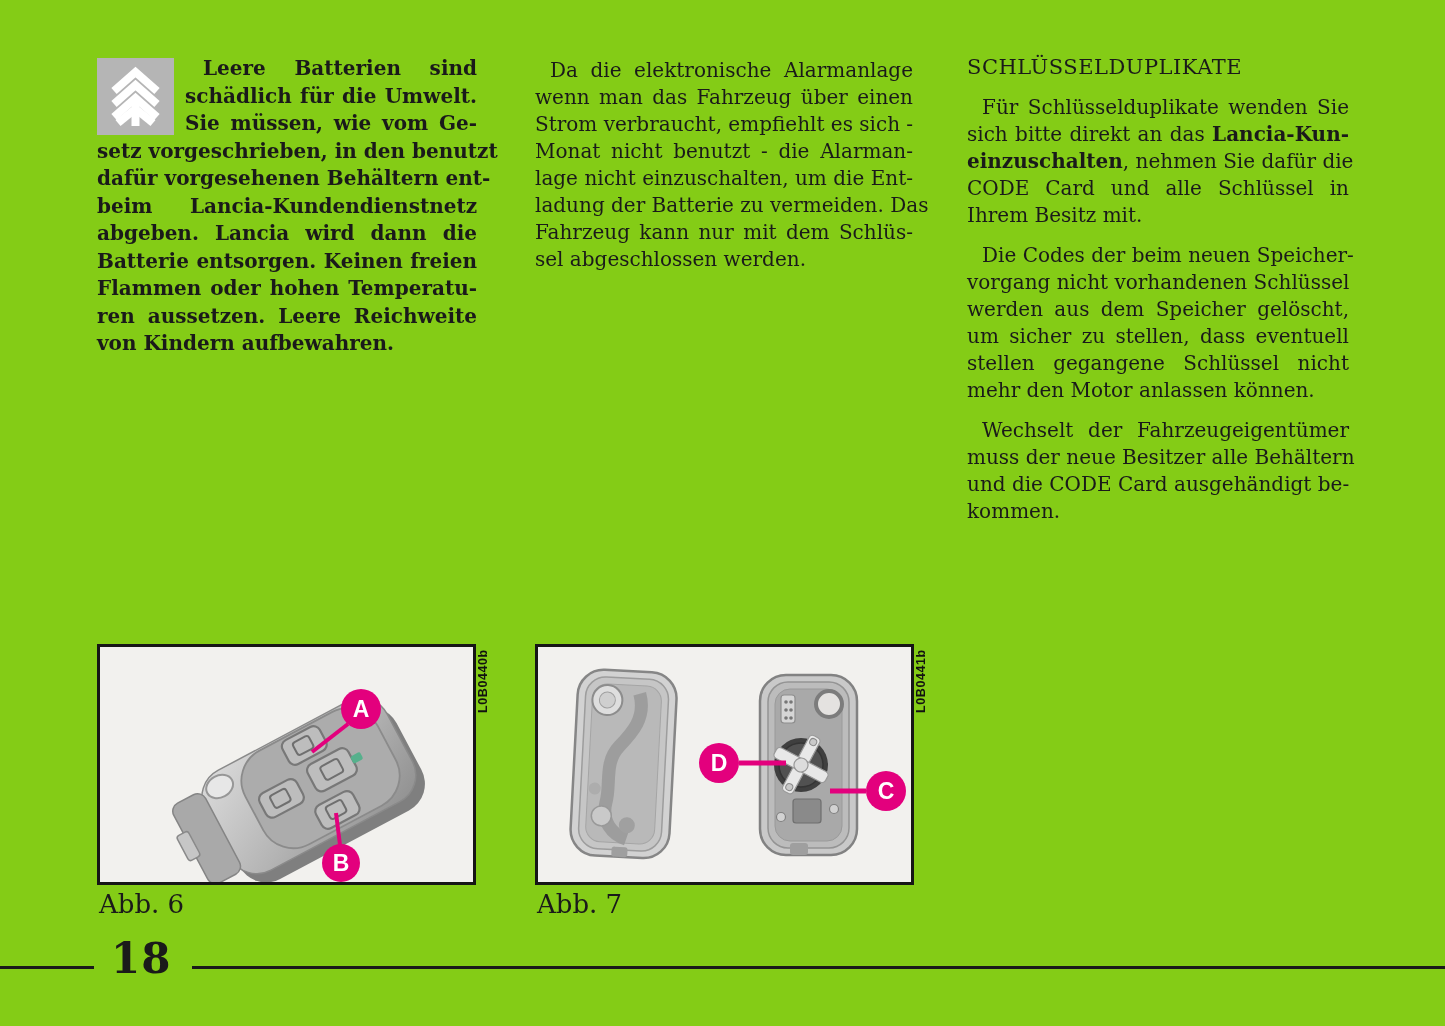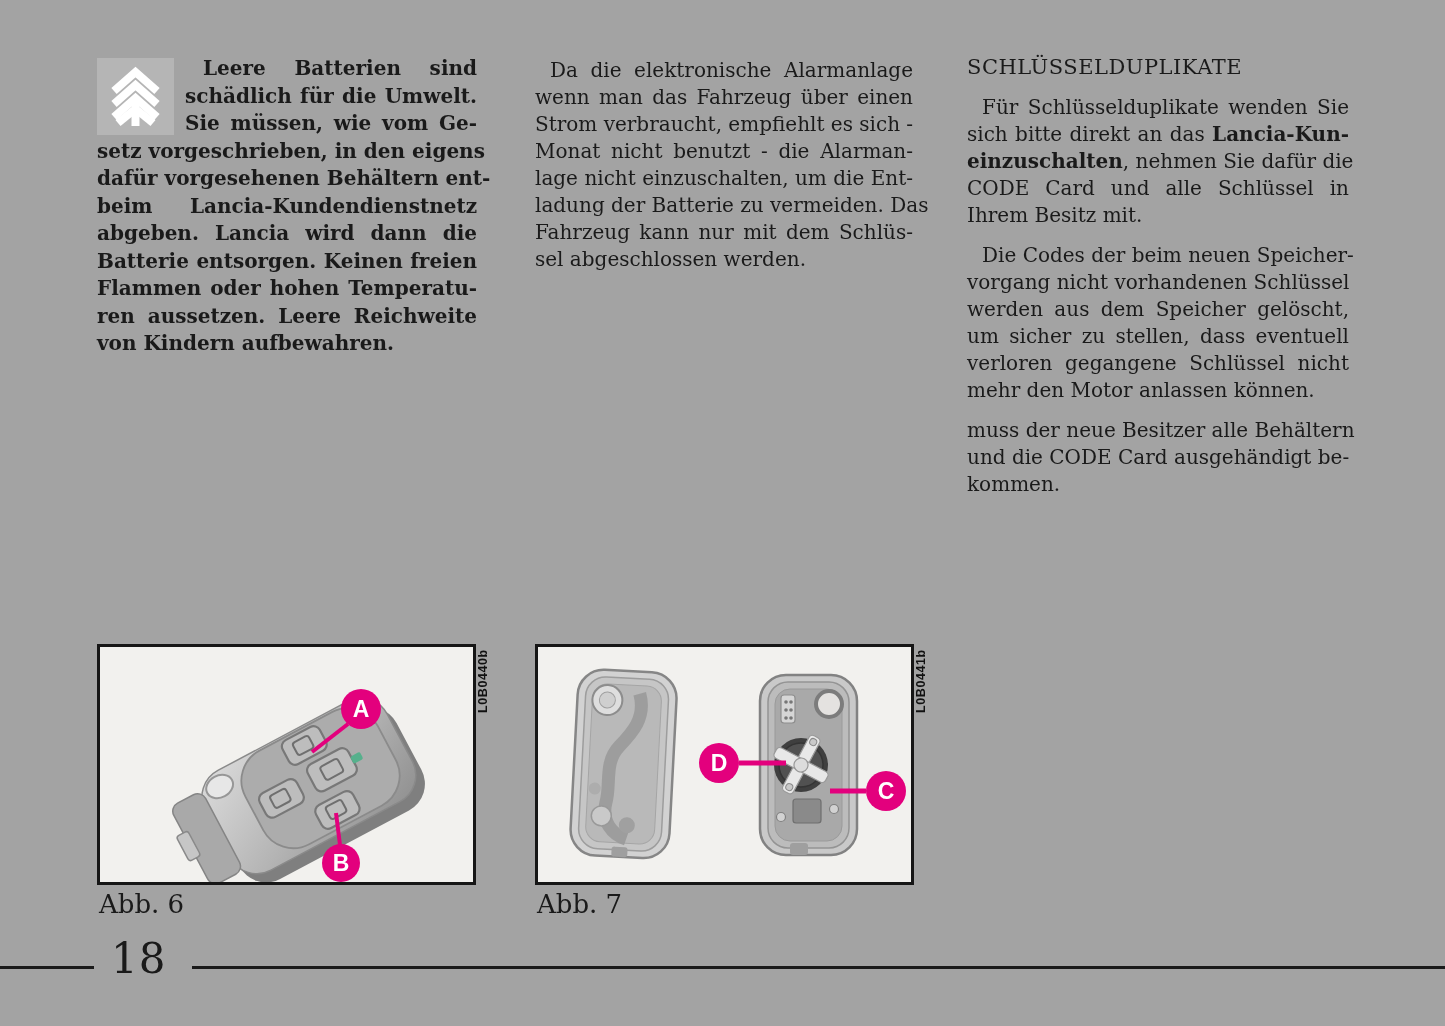--- a/index.html
+++ b/index.html
@@ -1,16 +1,16 @@
 <!DOCTYPE html>
 <html><head>
 <meta charset="utf-8">
 <style>
   html,body{margin:0;padding:0;background:#ffffff;}
-  #page{position:relative;width:1445px;height:1026px;background:#a3a3a3;overflow:hidden;
+  #page{position:relative;width:1445px;height:1026px;background:#84cc16;overflow:hidden;
         font-family:"DejaVu Serif","Liberation Serif",serif;color:#1a1a1a;}
   .col{position:absolute;}
   
   .ln{white-space:nowrap;text-align:justify;text-align-last:justify;-moz-text-align-last:justify;}
   .ln.pl{text-align-last:left;-moz-text-align-last:left;}
   .ln.ind{text-indent:15px;}
   
   #col-warning{left:97px;top:55px;width:380px;font-weight:700;font-size:20px;line-height:27.5px;}
   #col-warning .beside{margin-left:88px;}
   #col-warning .ln.ind{text-indent:18px;}
@@ -31,21 +31,21 @@
            font-family:"Liberation Sans",sans-serif;font-weight:700;font-size:12.5px;
            letter-spacing:.6px;color:#111;}
   .figcaption{position:absolute;top:889px;font-size:26px;line-height:30px;color:#1a1a1a;}
   #cap6{left:99px;}
   #cap7{left:537px;}
   .callout-letter{font-family:"Liberation Sans",sans-serif;font-weight:700;font-size:23px;fill:#ffffff;}
   
   .rule{position:absolute;height:3px;background:#1a1a1a;}
   #rule-left{left:0;top:966px;width:94px;}
   #rule-right{left:192px;top:966px;width:1253px;}
-  #page-number{position:absolute;left:111px;top:936px;font-weight:400;font-size:42px;line-height:46px;letter-spacing:1px;}
+  #page-number{position:absolute;left:111px;top:936px;font-weight:700;font-size:42px;line-height:46px;letter-spacing:1px;}
   svg{display:block;}
 </style>
 </head>
 <body>
 
 <div id="page">
 
   <div class="col" id="col-warning">
     <div id="eco-badge">
       <svg width="77" height="77" viewBox="0 0 77 77">
@@ -56,21 +56,21 @@
           <polyline points="17,59 38.5,40 60,59"></polyline>
           <line x1="38.5" y1="43" x2="38.5" y2="68"></line>
           <line x1="21" y1="65" x2="37" y2="52"></line>
           <line x1="56" y1="65" x2="40" y2="52"></line>
         </g>
       </svg>
     </div>
     <div class="ln beside ind">Leere Batterien sind</div>
     <div class="ln beside">schädlich für die Umwelt.</div>
     <div class="ln beside">Sie müssen, wie vom Ge-</div>
-    <div class="ln">setz vorgeschrieben, in den eigens</div>
+    <div class="ln">setz vorgeschrieben, in den benutzt</div>
     <div class="ln">dafür vorgesehenen Behältern ent-</div>
     <div class="ln">beim Lancia-Kundendienstnetz</div>
     <div class="ln">abgeben. Lancia wird dann die</div>
     <div class="ln">Batterie entsorgen. Keinen freien</div>
     <div class="ln">Flammen oder hohen Temperatu-</div>
     <div class="ln">ren aussetzen. Leere Reichweite</div>
     <div class="ln pl">von Kindern aufbewahren.</div>
   </div>
 
   <div class="col" id="col-alarm">
@@ -91,24 +91,25 @@
       <div class="ln"><span>sich bitte direkt an das </span><span class="b">Lancia-Kun-</span></div>
       <div class="ln"><span class="b">einzuschalten</span><span>, nehmen Sie dafür die</span></div>
       <div class="ln">CODE Card und alle Schlüssel in</div>
       <div class="ln pl">Ihrem Besitz mit.</div>
     </div>
     <div class="paragraph">
       <div class="ln ind">Die Codes der beim neuen Speicher-</div>
       <div class="ln">vorgang nicht vorhandenen Schlüssel</div>
       <div class="ln">werden aus dem Speicher gelöscht,</div>
       <div class="ln">um sicher zu stellen, dass eventuell</div>
-      <div class="ln">verloren gegangene Schlüssel nicht</div>
+      <div class="ln">stellen gegangene Schlüssel nicht</div>
       <div class="ln pl">mehr den Motor anlassen können.</div>
     </div>
     <div class="paragraph">
+      <div class="ln ind">Wechselt der Fahrzeugeigentümer</div>
       <div class="ln">muss der neue Besitzer alle Behältern</div>
       <div class="ln">und die CODE Card ausgehändigt be-</div>
       <div class="ln pl">kommen.</div>
     </div>
   </div>
 
   <div class="figbox" id="fig6">
     <svg width="373" height="235" viewBox="0 0 373 235">
       <defs>
         <linearGradient id="kg1" x1="0" y1="0" x2="1" y2="1">

